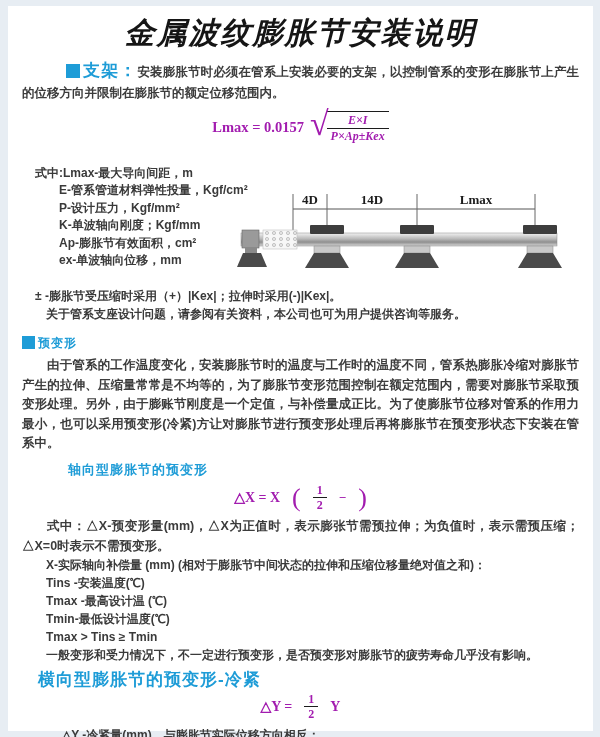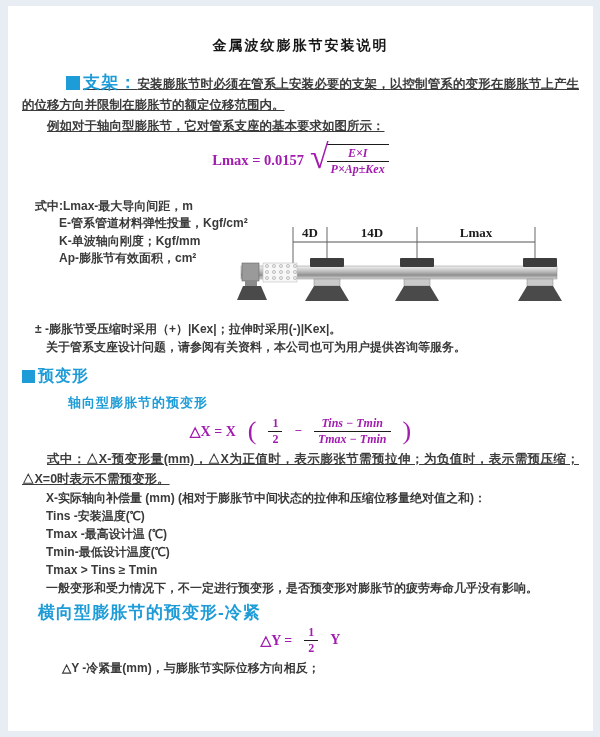--- a/index.html
+++ b/index.html
@@ -11,41 +11,41 @@
     overflow:hidden;
   }
   .page{
     position:absolute;left:8px;top:6px;right:7px;bottom:6px;
     background:#ffffff;
     padding:0 14px;
     box-sizing:border-box;
     color:#3a3a3a;
   }
   .title{
-    margin:12px;padding-top:12px;
-    font-size:14px;line-height:30px;
+    margin:0;padding-top:12px;
+    font-size:30px;line-height:30px;
     font-weight:bold;color:#151515;
-    text-align:center;letter-spacing:2px;
+    text-align:center;letter-spacing:2px;font-style:italic;
   }
   .para{
     margin:0;font-size:12.5px;line-height:21px;
-    font-weight:600;color:#3c3c3c;text-align:justify;text-decoration:underline;
+    font-weight:600;color:#3c3c3c;text-align:justify;
   }
   .intro{margin-top:12px;text-indent:44px;}
   .example{text-indent:25px;}
   .sq{
     display:inline-block;width:14px;height:14px;
     background:#1E9CD7;margin-right:3px;vertical-align:-2px;
   }
   .sq.small{width:13px;height:13px;}
   .sec-head-inline{
     color:#1E9CD7;font-size:17px;font-weight:bold;letter-spacing:1px;
   }
   .sec-head{
-    margin:8px 0 0 0;font-size:16px;line-height:22px;
+    margin:8px 0 0 0;font-size:12px;line-height:22px;
     color:#1E9CD7;font-weight:bold;letter-spacing:1px;
   }
   .sub-head{
     margin:6px 0 0 0;font-size:13px;line-height:20px;
     color:#1E9CD7;font-weight:bold;letter-spacing:1px;
   }
   .sub-head.axial{padding-left:46px;}
   .sub-head.lateral{padding-left:16px;font-size:17px;line-height:24px;margin-top:4px;}
 
   
@@ -81,38 +81,39 @@
 <body>
 
 <div class="page">
 
   <h1 class="title">金属波纹膨胀节安装说明</h1>
 
   <p class="para intro">
     <span class="sq"></span><span class="sec-head-inline">支架：</span><span>安装膨胀节时必须在管系上安装必要的支架，以控制管系的变形在膨胀节上产生的位移方向并限制在膨胀节的额定位移范围内。</span>
   </p>
 
-  <p class="para example">例如对于轴向型膨胀节，它对管系支座的基本要求如图所示：</p>
 
   <div class="formula f1">
     <span class="f1-lhs">Lmax = 0.0157</span>
     <span class="radical">√</span>
     <span class="radicand">
       <span class="frac var">
         <span class="num">E×I</span>
         <span class="den">P×Ap±Kex</span>
       </span>
     </span>
   </div>
 
   <div class="defs-wrap">
     <p class="def-line">式中:Lmax-最大导向间距，m</p>
     <p class="def-line sub">E-管系管道材料弹性投量，Kgf/cm²</p>
+    <p class="def-line sub">P-设计压力，Kgf/mm²</p>
     <p class="def-line sub">K-单波轴向刚度；Kgf/mm</p>
     <p class="def-line sub">Ap-膨胀节有效面积，cm²</p>
+    <p class="def-line sub">ex-单波轴向位移，mm</p>
 
     <svg class="diagram-svg" width="348" height="100" viewBox="0 0 348 100">
       <defs>
         <linearGradient id="pipeGrad" x1="0" y1="0" x2="0" y2="1">
           <stop offset="0" stop-color="#f2f2f2"></stop>
           <stop offset="0.45" stop-color="#b9b9b9"></stop>
           <stop offset="0.7" stop-color="#8f8f8f"></stop>
           <stop offset="1" stop-color="#d8d8d8"></stop>
         </linearGradient>
       </defs>
@@ -173,36 +174,33 @@
     </svg>
   </div>
 
   <p class="pm-note">± -膨胀节受压缩时采用（+）|Kex|；拉伸时采用(-)|Kex|。</p>
   <p class="consult">关于管系支座设计问题，请参阅有关资料，本公司也可为用户提供咨询等服务。</p>
 
   <h2 class="sec-head">
     <span class="sq small"></span><span>预变形</span>
   </h2>
 
+  <p class="para pre-para">由于管系的工作温度变化，安装膨胀节时的温度与工作时的温度不同，管系热膨胀冷缩对膨胀节产生的拉伸、压缩量常常是不均等的，为了膨胀节变形范围控制在额定范围内，需要对膨胀节采取预变形处理。另外，由于膨账节刚度是一个定值，与补偿量成正比。为了使膨胀节位移对管系的作用力最小，也可以采用预变形(冷紧)方让对膨胀节进行预变形处理后再将膨胀节在预变形状态下安装在管系中。</p>
 
   <h3 class="sub-head axial">轴向型膨胀节的预变形</h3>
 
   <div class="formula f2">
     <span class="f2-main">
       <span>△X = X</span>
       <span class="paren">(</span>
       <span class="frac">
         <span class="num">1</span>
         <span class="den">2</span>
       </span>
       <span class="op">−</span>
-      <span class="frac var">
-        <span class="num">Tins − Tmin</span>
-        <span class="den">Tmax − Tmin</span>
-      </span>
       <span class="paren">)</span>
     </span>
   </div>
 
   <p class="para explain">式中：△X-预变形量(mm)，△X为正值时，表示膨张节需预拉伸；为负值时，表示需预压缩；△X=0时表示不需预变形。</p>
 
   <p class="ax-line">X-实际轴向补偿量 (mm) (相对于膨胀节中间状态的拉伸和压缩位移量绝对值之和)：</p>
   <p class="ax-line">Tins -安装温度(℃)</p>
   <p class="ax-line">Tmax -最高设计温 (℃)</p>
   <p class="ax-line">Tmin-最低设计温度(℃)</p>

